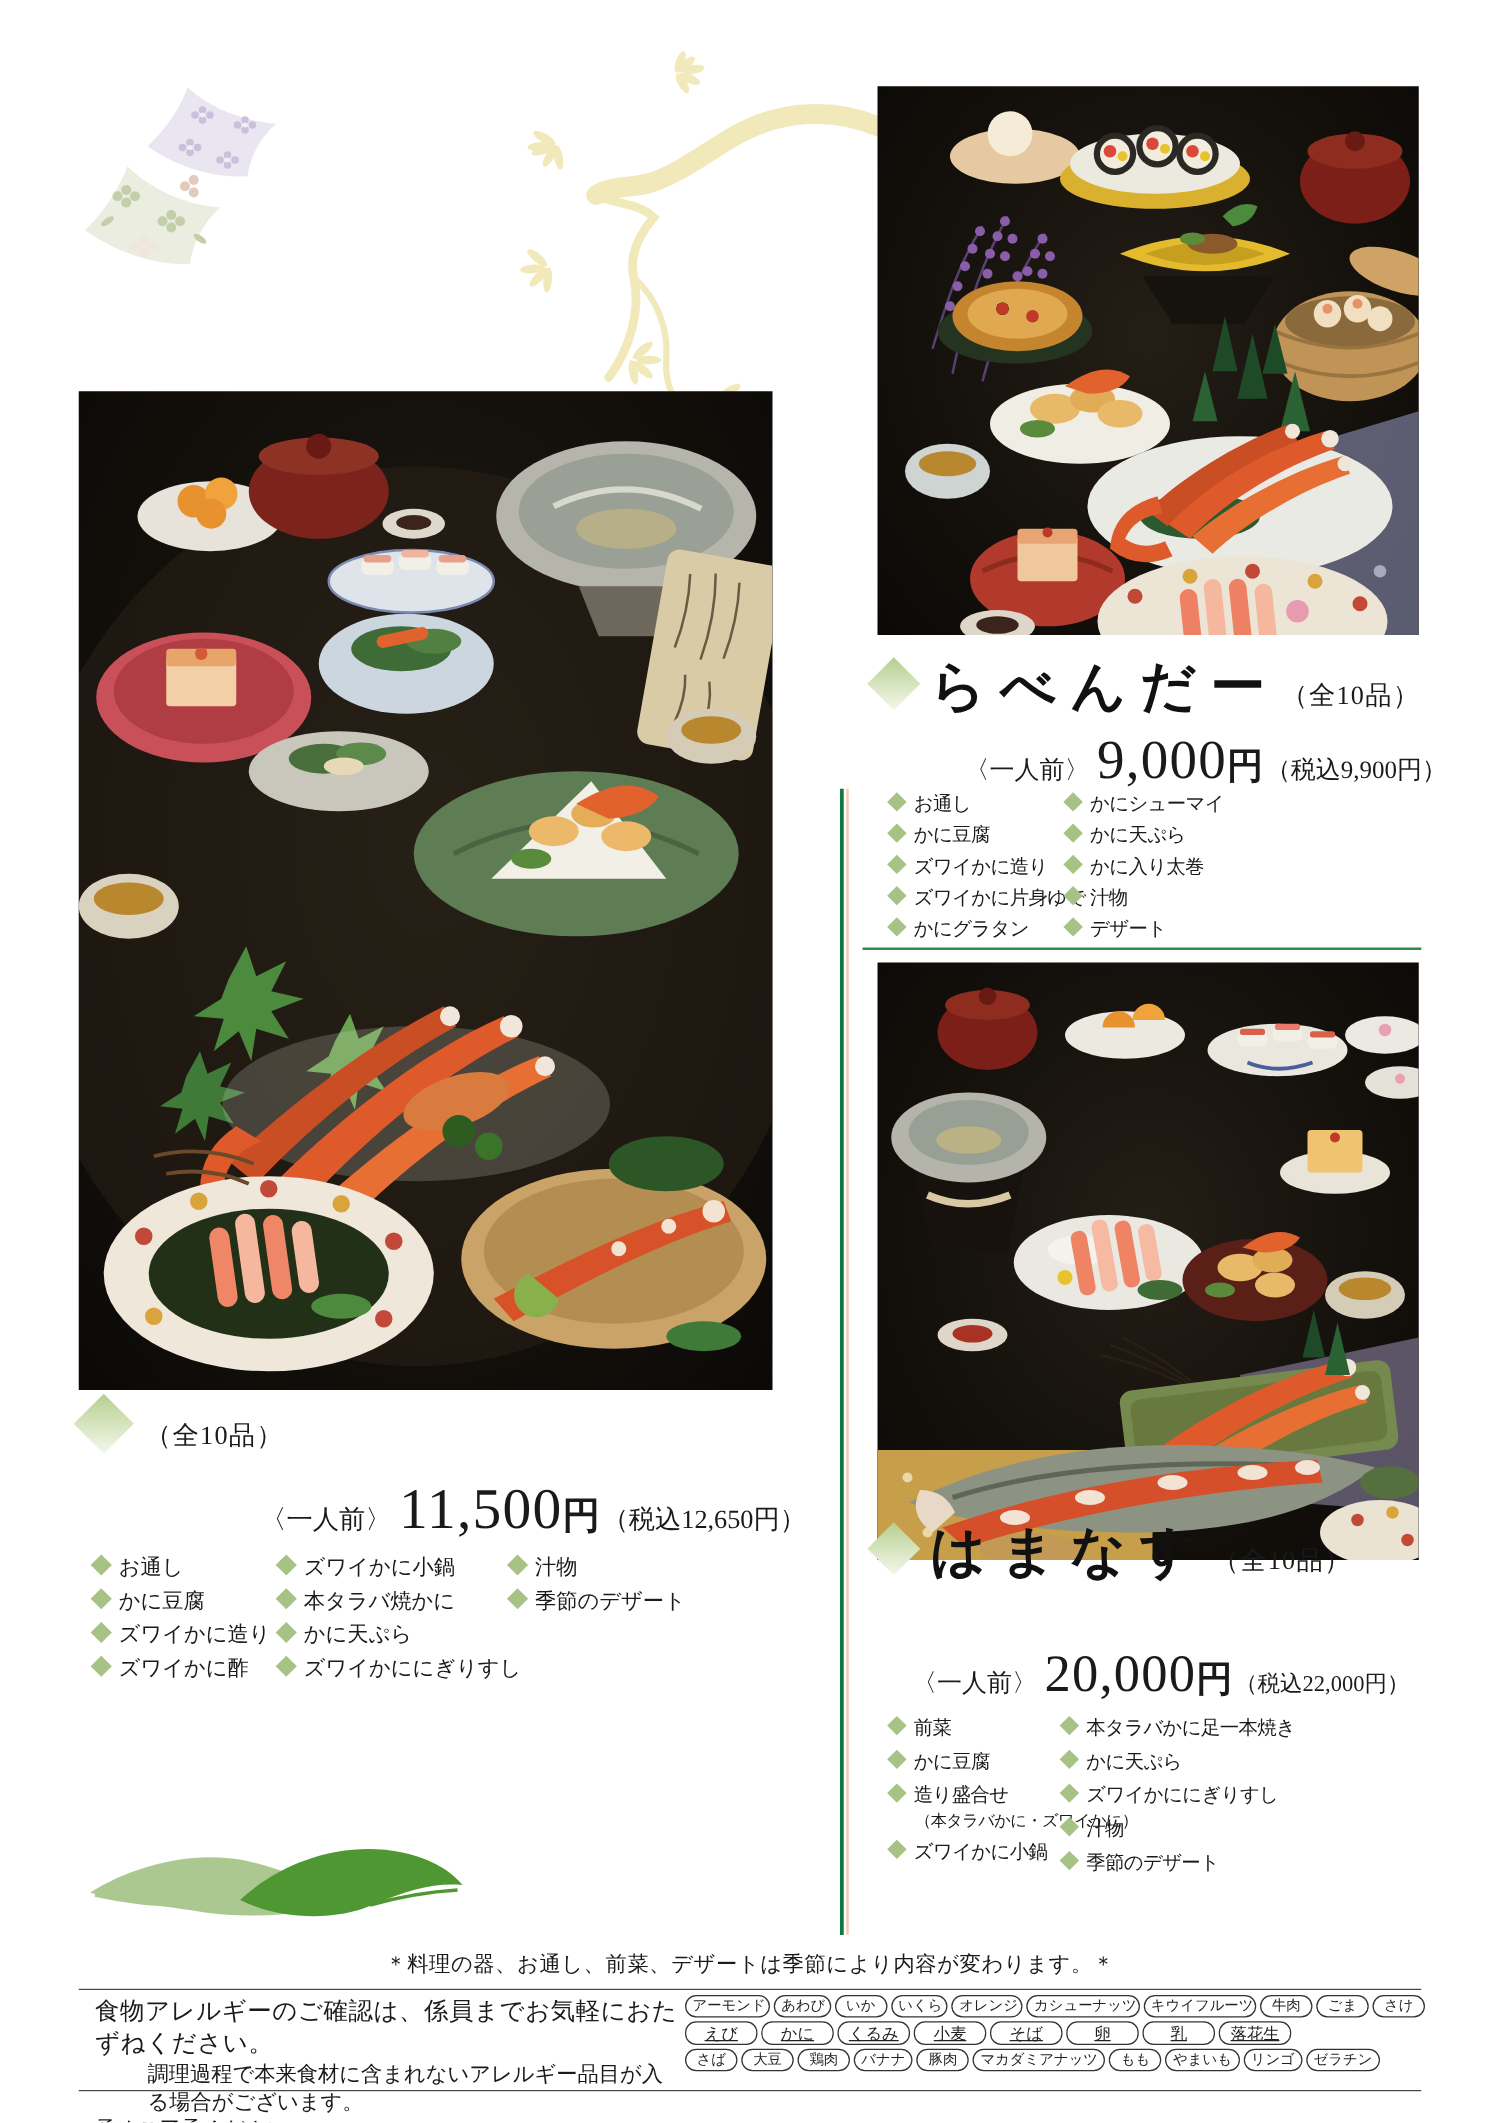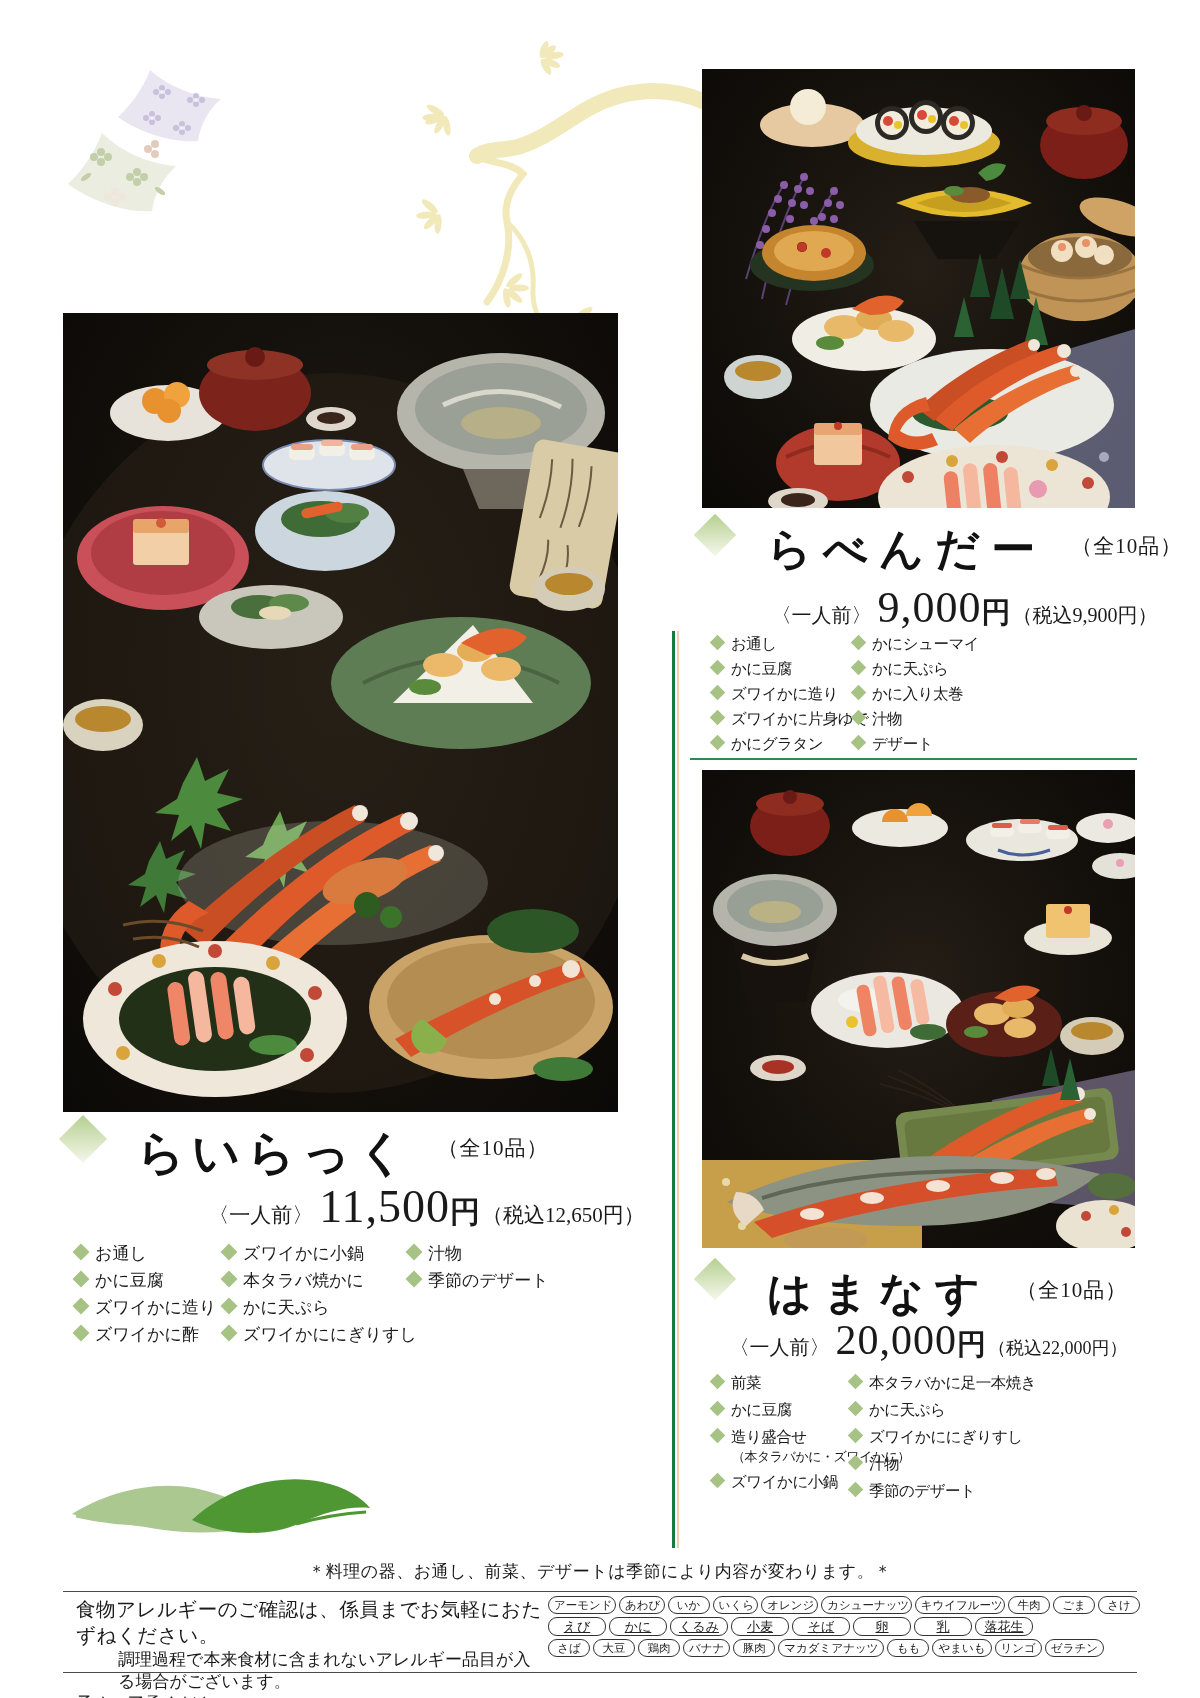--- a/index.html
+++ b/index.html
@@ -5,21 +5,21 @@
   html,body{margin:0;padding:0;background:#ffffff;}
   .page{position:relative;width:1200px;height:1698px;background:#fff;overflow:hidden;
         font-family:"Liberation Serif","DejaVu Serif",serif;color:#1a1a1a;}
   .abs{position:absolute;}
 
   
   .photo{position:absolute;overflow:hidden;background:radial-gradient(ellipse at 50% 45%, #241e16 0%, #15110c 55%, #0b0907 100%);}
   .photo svg{display:block;width:100%;height:100%;}
 
   
-  .ctitle{position:absolute;display:flex;align-items:flex-start;white-space:nowrap;gap:23px;}
+  .ctitle{position:absolute;display:flex;align-items:center;white-space:nowrap;}
   .dia-lg{width:30px;height:30px;background:linear-gradient(135deg,#b4cf90 0%,#d9e6c2 55%,#f3f7ec 100%);
           transform:rotate(45deg);flex:0 0 auto;margin:0 14px 6px 6px;}
   .ctitle-text{font-size:44px;font-weight:600;letter-spacing:11px;color:#111;}
   .ctitle-count{font-size:21px;letter-spacing:1px;margin-left:2px;padding-top:12px;}
   .ctitle-lilac .dia-lg{width:34px;height:34px;}
   .ctitle-lilac .ctitle-text{font-size:47px;letter-spacing:7px;}
 
   
   .price-row{position:absolute;display:flex;align-items:baseline;white-space:nowrap;}
   .serving{font-size:20px;letter-spacing:0px;}
@@ -552,21 +552,20 @@
 
   <li class="mi"><span class="dia"></span><span>かにシューマイ</span></li>
       <li class="mi"><span class="dia"></span><span>かに天ぷら</span></li>
       <li class="mi"><span class="dia"></span><span>かに入り太巻</span></li>
       <li class="mi"><span class="dia"></span><span>汁物</span></li>
       <li class="mi"><span class="dia"></span><span>デザート</span></li>
     </ul>
 
   <div class="ctitle ctitle-lilac" style="left:60px;top:1122px">
     <span class="dia-lg"></span>
-    <span class="ctitle-text">らいらっく</span>
     <span class="ctitle-count">（全10品）</span>
   </div>
   <div class="price-row price-lilac" style="left:63px;top:1180px;width:555px;justify-content:center;padding-left:86px">
     <span class="serving">〈一人前〉</span>
     <span class="pnum">11,500</span>
     <span class="pyen">円</span>
     <span class="ptax">（税込12,650円）</span>
   </div>
   <ul class="items lilac-col" style="left:75px;top:1240px">
 
@@ -581,21 +580,21 @@
       <li class="mi"><span class="dia"></span><span>本タラバ焼かに</span></li>
       <li class="mi"><span class="dia"></span><span>かに天ぷら</span></li>
       <li class="mi"><span class="dia"></span><span>ズワイかににぎりすし</span></li>
     </ul>
   <ul class="items lilac-col" style="left:408px;top:1240px">
 
   <li class="mi"><span class="dia"></span><span>汁物</span></li>
       <li class="mi"><span class="dia"></span><span>季節のデザート</span></li>
     </ul>
 
-  <div class="ctitle" style="left:694px;top:1264px">
+  <div class="ctitle" style="left:694px;top:1212px">
     <span class="dia-lg"></span>
     <span class="ctitle-text">はまなす</span>
     <span class="ctitle-count">（全10品）</span>
   </div>
   <div class="price-row price-ham" style="left:702px;top:1316px;width:433px;justify-content:center;padding-left:10px">
     <span class="serving">〈一人前〉</span>
     <span class="pnum">20,000</span>
     <span class="pyen">円</span>
     <span class="ptax">（税込22,000円）</span>
   </div>

